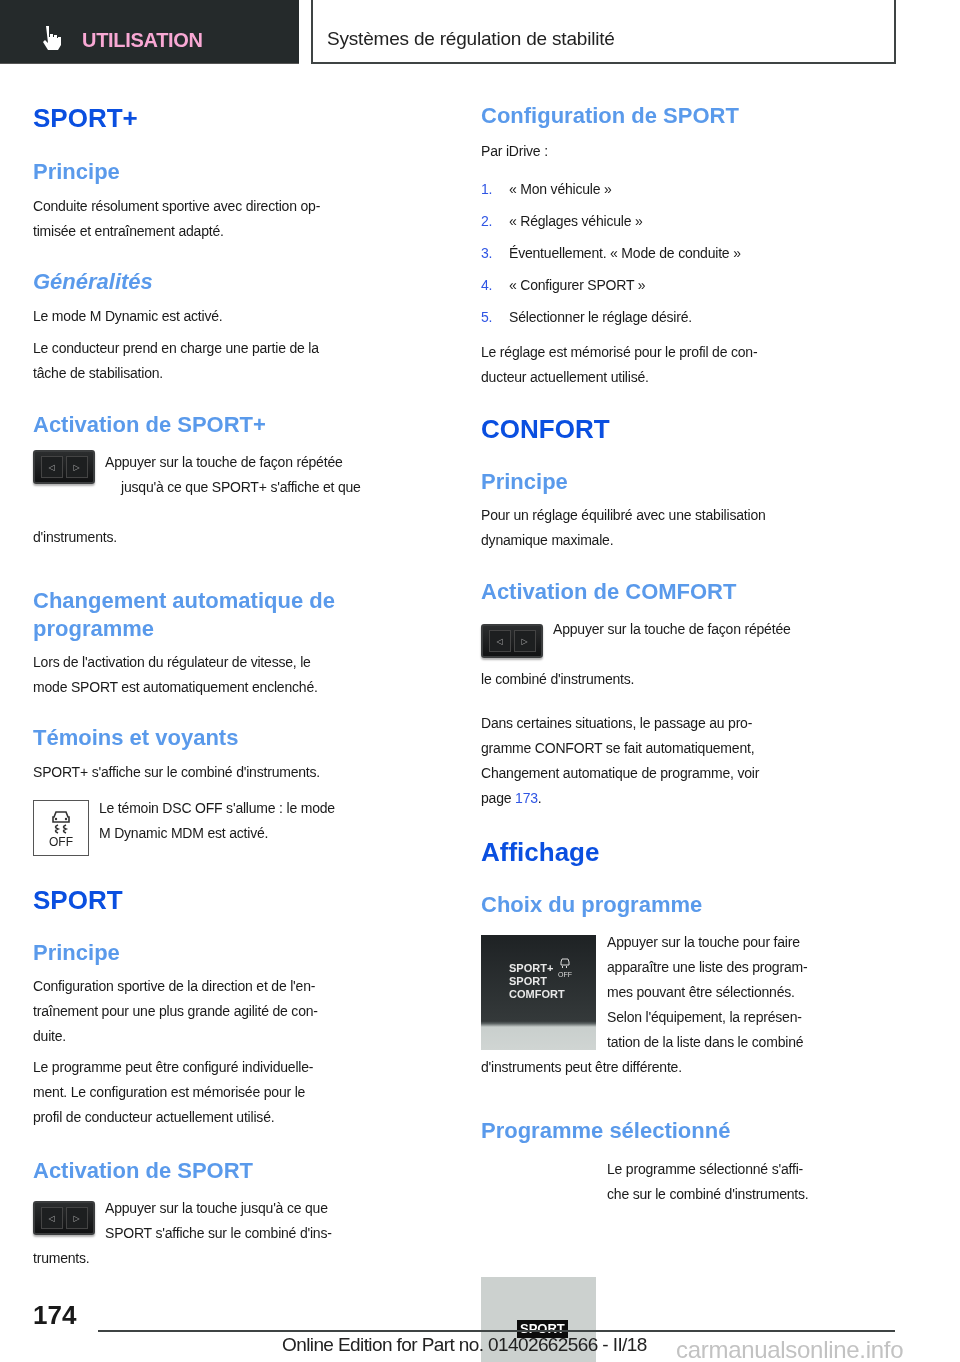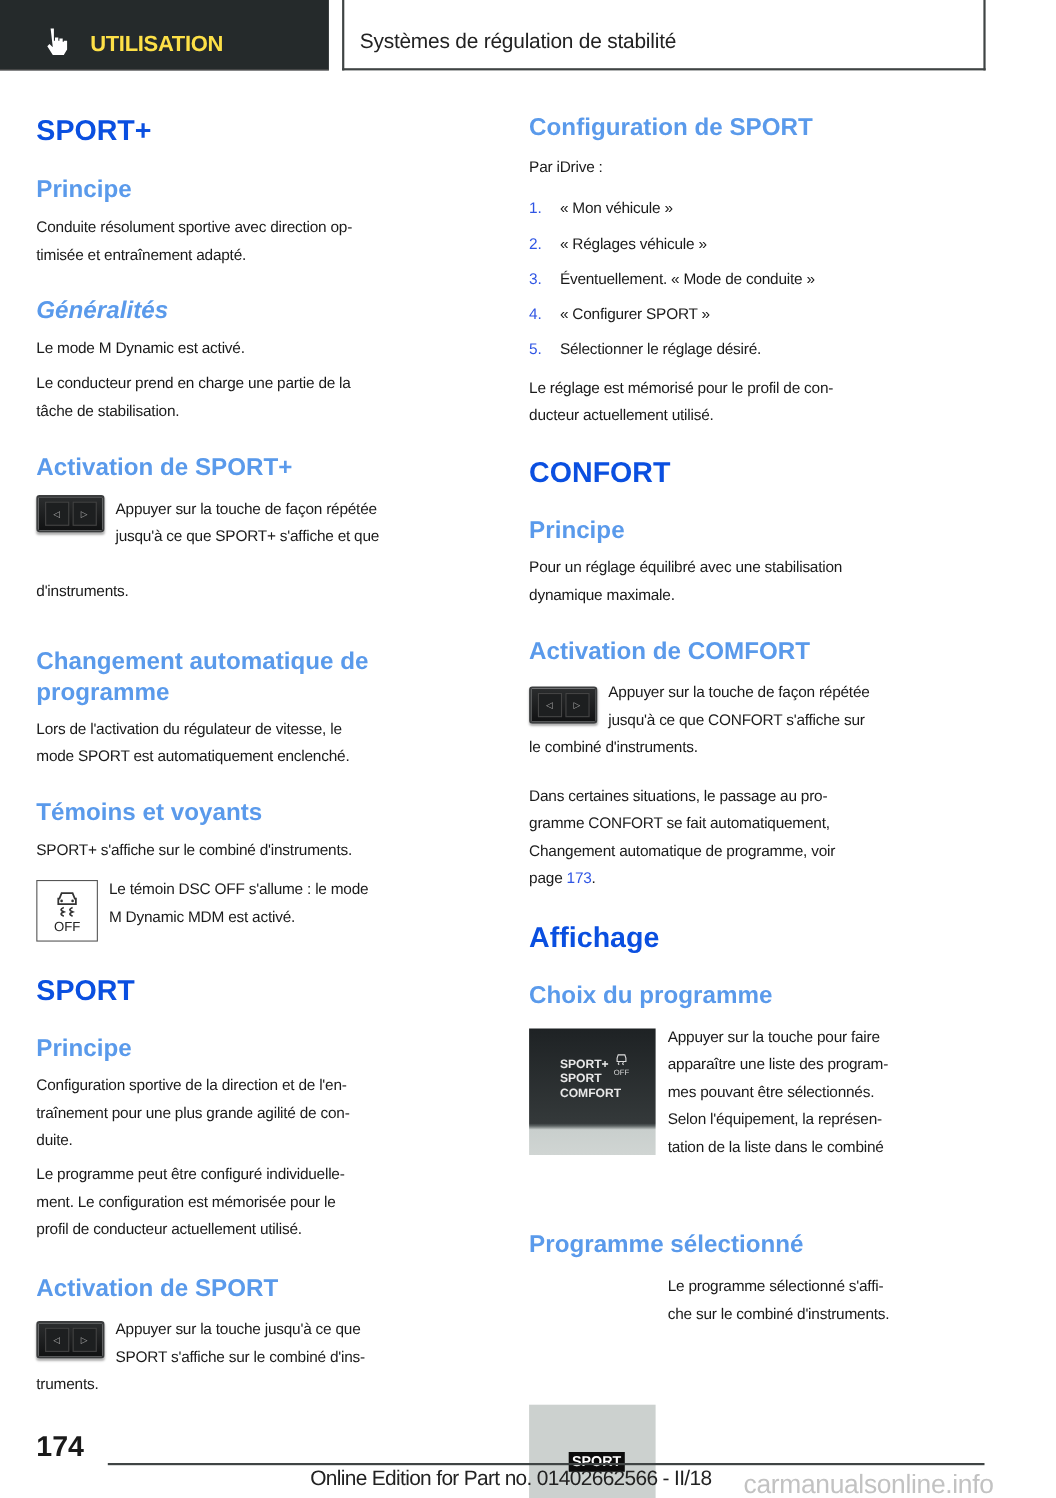--- a/index.html
+++ b/index.html
@@ -5,21 +5,21 @@
     * { margin: 0; padding: 0; box-sizing: border-box; }
     html, body { width: 960px; height: 1362px; background: #ffffff; overflow: hidden; }
     body { position: relative; font-family: "Liberation Sans", sans-serif; color: #1a1a1a; }
 
     .hdr-left {
       position: absolute; left: 0; top: 0; width: 299px; height: 64px;
       background: #252a2b; border-bottom: 1px solid #555;
       display: flex; align-items: flex-end; padding: 0 0 12px 40px;
     }
     .hdr-left .hand { width: 22px; height: 26px; margin-right: 20px; }
-    .hdr-left .label { color: #fde047; font-weight: bold; font-size: 20px; letter-spacing: -0.3px; line-height: 22px; }
+    .hdr-left .label { color: #f9a8d4; font-weight: bold; font-size: 20px; letter-spacing: -0.3px; line-height: 22px; }
     .hdr-right {
       position: absolute; left: 311px; top: -2px; width: 585px; height: 66px;
       border: 2px solid #3f4444; border-top: none; background: #fff;
       display: flex; align-items: flex-end; padding: 0 0 12px 14px;
     }
     .hdr-right .label { font-size: 19px; color: #222; line-height: 22px; letter-spacing: -0.2px; }
 
     .col { position: absolute; top: 100px; width: 418px; }
     .col.left { left: 33px; }
     .col.right { left: 481px; }
@@ -80,21 +80,21 @@
   <div class="abs p" style="top:204px;">Le mode M Dynamic est activé.</div>
   <div class="abs p" style="top:236px;">Le conducteur prend en charge une partie de la</div>
   <div class="abs p" style="top:261px;">tâche de stabilisation.</div>
 
   <div class="abs h2" style="top:311px;">Activation de SPORT+</div>
   <div class="abs btn-img" style="top:350px; left:0;">
     <div class="seg">◁</div>
     <div class="seg">▷</div>
   </div>
   <div class="abs p" style="top:350px; left:72px;">Appuyer sur la touche de façon répétée</div>
-  <div class="abs p" style="top:375px; left:72px;">jusqu'à ce que SPORT+ s'affiche et que</div>
+  <div class="abs p" style="top:375px; left:88px;">jusqu'à ce que SPORT+ s'affiche et que</div>
   <div class="abs p" style="top:425px;">d'instruments.</div>
 
   <div class="abs h2" style="top:487px;">Changement automatique de</div>
   <div class="abs h2" style="top:515px;">programme</div>
   <div class="abs p" style="top:550px;">Lors de l'activation du régulateur de vitesse, le</div>
   <div class="abs p" style="top:575px;">mode SPORT est automatiquement enclenché.</div>
 
   <div class="abs p" style="top:660px;">SPORT+ s'affiche sur le combiné d'instruments.</div>
   <div class="abs h2" style="top:624px;">Témoins et voyants</div>
   <div class="abs dsc-box" style="top:700px; left:0;">
@@ -147,21 +147,20 @@
   <div class="abs h2" style="top:368px;">Principe</div>
   <div class="abs p" style="top:403px;">Pour un réglage équilibré avec une stabilisation</div>
   <div class="abs p" style="top:428px;">dynamique maximale.</div>
 
   <div class="abs h2" style="top:478px;">Activation de COMFORT</div>
   <div class="abs btn-img" style="top:524px; left:0;">
     <div class="seg">◁</div>
     <div class="seg">▷</div>
   </div>
   <div class="abs p" style="top:517px; left:72px;">Appuyer sur la touche de façon répétée</div>
-  <div class="abs p" style="top:542px; left:72px;">jusqu'à ce que CONFORT s'affiche sur</div>
   <div class="abs p" style="top:567px;">le combiné d'instruments.</div>
 
   <div class="abs p" style="top:611px;">Dans certaines situations, le passage au pro-</div>
   <div class="abs p" style="top:636px;">gramme CONFORT se fait automatiquement,</div>
   <div class="abs p" style="top:661px;">Changement automatique de programme, voir</div>
   <div class="abs p" style="top:686px;">
     <span>page </span><span class="link">173</span><span>.</span>
   </div>
 
   <div class="abs h1" style="top:736px;">Affichage</div>
@@ -178,20 +177,21 @@
           <path d="M8 18 q-4 2 0 4 M16 18 q-4 2 0 4" stroke="#ddd" stroke-width="2" fill="none"></path>
         </svg>
       <div>OFF</div>
     </div>
   </div>
   <div class="abs p" style="top:830px; left:126px;">Appuyer sur la touche pour faire</div>
   <div class="abs p" style="top:855px; left:126px;">apparaître une liste des program-</div>
   <div class="abs p" style="top:880px; left:126px;">mes pouvant être sélectionnés.</div>
   <div class="abs p" style="top:905px; left:126px;">Selon l'équipement, la représen-</div>
   <div class="abs p" style="top:930px; left:126px;">tation de la liste dans le combiné</div>
+  <div class="abs p" style="top:955px;">d'instruments peut être différente.</div>
 
   <div class="abs h2" style="top:1017px;">Programme sélectionné</div>
   <div class="abs sel-img" style="top:1062px; left:0;">
     <span class="tag">SPORT</span>
   </div>
   <div class="abs p" style="top:1057px; left:126px;">Le programme sélectionné s'affi-</div>
   <div class="abs p" style="top:1082px; left:126px;">che sur le combiné d'instruments.</div>
 </div>
 
 <div class="footer-num">174</div>

